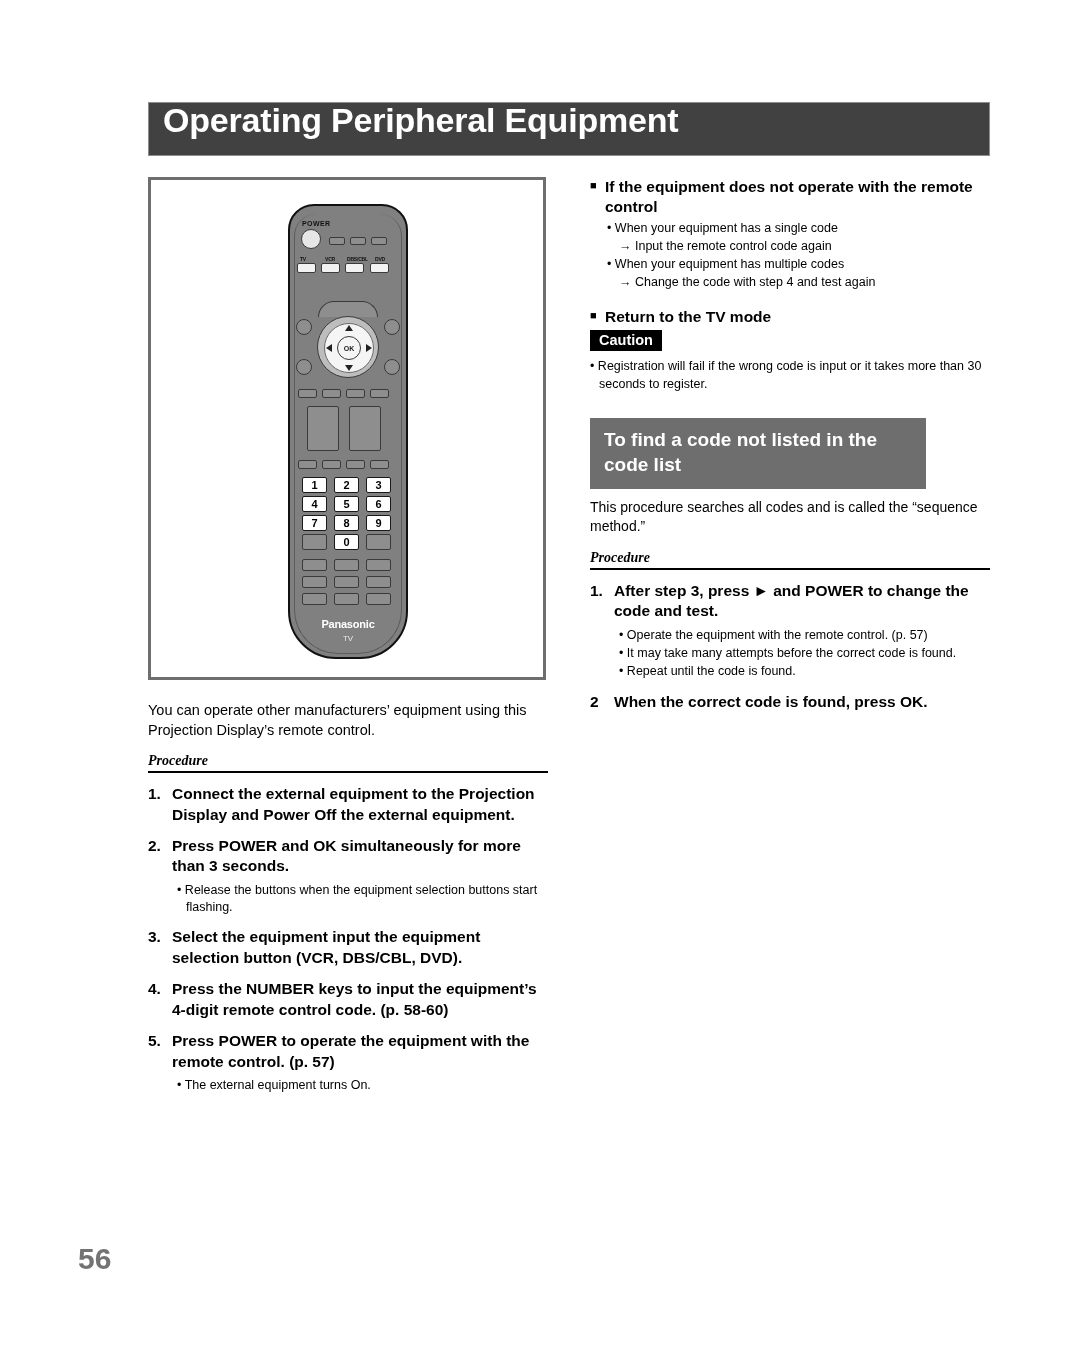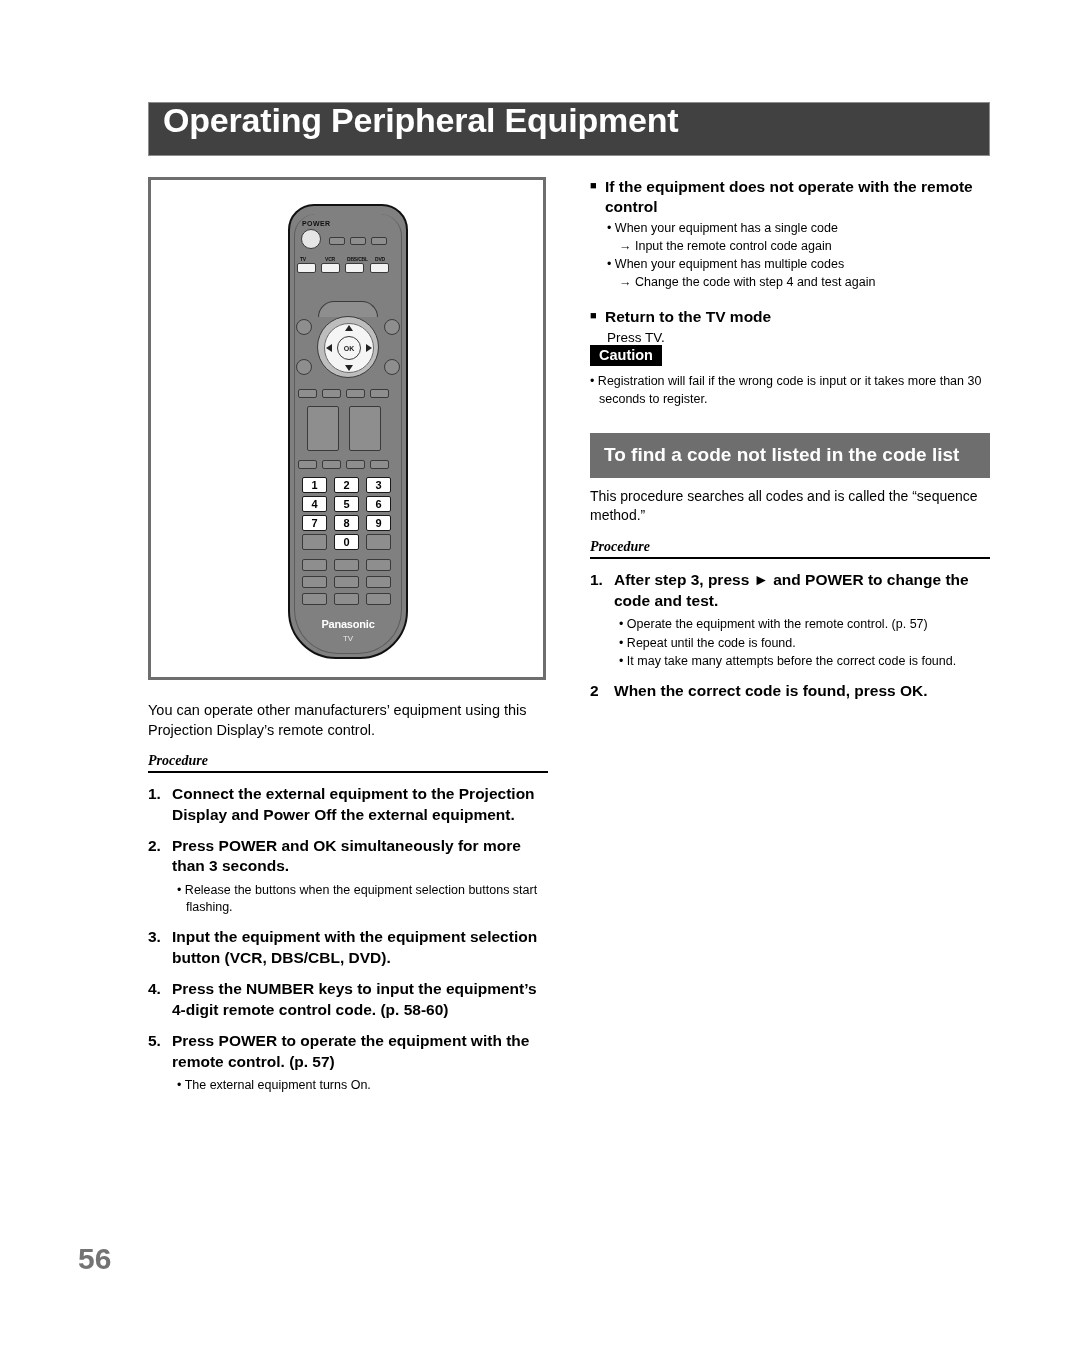--- a/index.html
+++ b/index.html
@@ -153,21 +153,21 @@
   }
   .caution-body {
     font-size: 12.5px; line-height: 1.42; margin-top: 7px;
     text-indent: -9px; padding-left: 9px;
   }
   .caution-body::before { content: "• "; }
 
   .gray-head {
     background: #6e6e6e; color: #fff; font-weight: bold;
     font-size: 19px; line-height: 1.34;
-    padding: 9px 12px 11px 14px; width: 400px;
+    padding: 9px 12px 11px 14px; width: 336px;
   }
   .intro { font-size: 14px; line-height: 1.36; margin-top: 9px; }
 
   
   .page-num {
     position: absolute; left: 78px; top: 1242px;
     font-size: 30px; font-weight: bold; color: #737373;
   }
 </style>
 </head>
@@ -271,21 +271,21 @@
     <div class="step">
       <div class="n">2.</div>
       <div>Press POWER and OK simultaneously for more than 3 seconds.</div>
     </div>
     <ul class="bullets">
       <li>Release the buttons when the equipment selection buttons start flashing.</li>
     </ul>
 
     <div class="step">
       <div class="n">3.</div>
-      <div>Input the equipment with the equipment selection button (VCR, DBS/CBL, DVD).</div>
+      <div>Select the equipment input the equipment selection button (VCR, DBS/CBL, DVD).</div>
     </div>
 
     <div class="step">
       <div class="n">4.</div>
       <div>Press the NUMBER keys to input the equipment’s 4-digit remote control code. (p. 58-60)</div>
     </div>
 
     <div class="step">
       <div class="n">5.</div>
       <div>Press POWER to operate the equipment with the remote control. (p. 57)</div>
@@ -305,39 +305,38 @@
       <div class="b">When your equipment has a single code</div>
       <div class="arr">→ Input the remote control code again</div>
       <div class="b">When your equipment has multiple codes</div>
       <div class="arr">→ Change the code with step 4 and test again</div>
     </div>
 
     <div class="sq-head" style="margin-top:16px;">
       <span class="sq">■</span>
       <span>Return to the TV mode</span>
     </div>
-    <div class="plain-ind">Press TV.</div>
 
     <div style="">
       <span class="caution-tag">Caution</span>
       <div class="caution-body">Registration will fail if the wrong code is input or it takes more than 30 seconds to register.</div>
     </div>
 
     <div class="gray-head" style="margin-top:24px;">To find a code not listed in the code list</div>
     <div class="intro">This procedure searches all codes and is called the “sequence method.”</div>
     <div class="proc-head" style="margin-top:14px;">Procedure</div>
 
     <div class="step">
       <div class="n">1.</div>
       <div>After step 3, press ► and POWER to change the code and test.</div>
     </div>
     <ul class="bullets">
       <li>Operate the equipment with the remote control. (p. 57)</li>
+      <li>It may take many attempts before the correct code is found.</li>
       <li>Repeat until the code is found.</li>
-      <li>It may take many attempts before the correct code is found.</li>
     </ul>
 
     <div class="step">
       <div class="n">2</div>
       <div>When the correct code is found, press OK.</div>
     </div>
   </div>
 
   <div class="page-num">56</div>
 </div>

